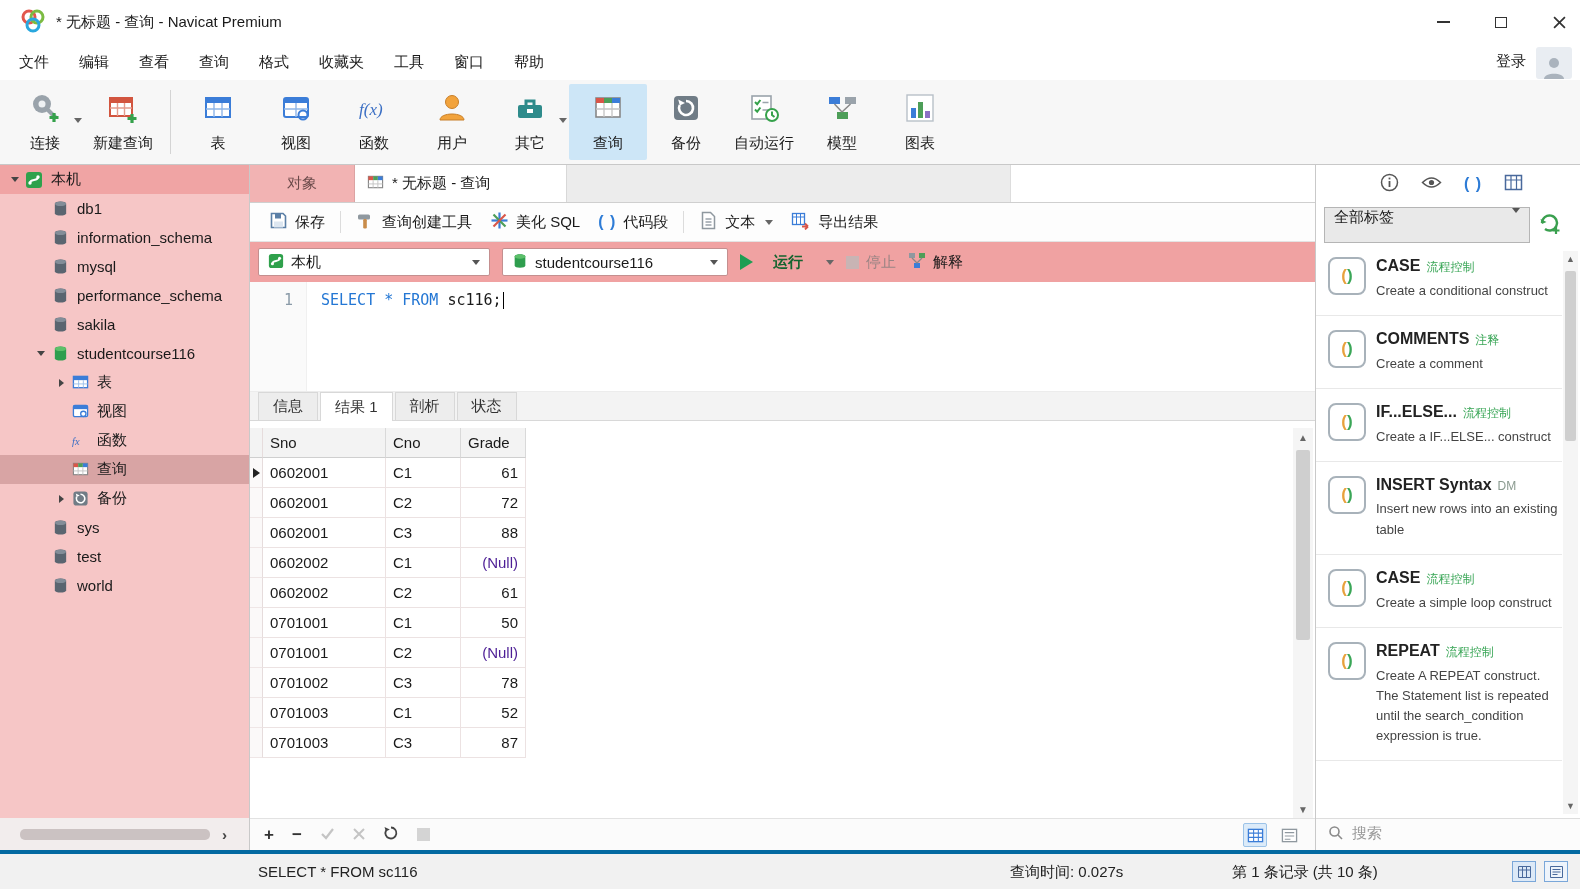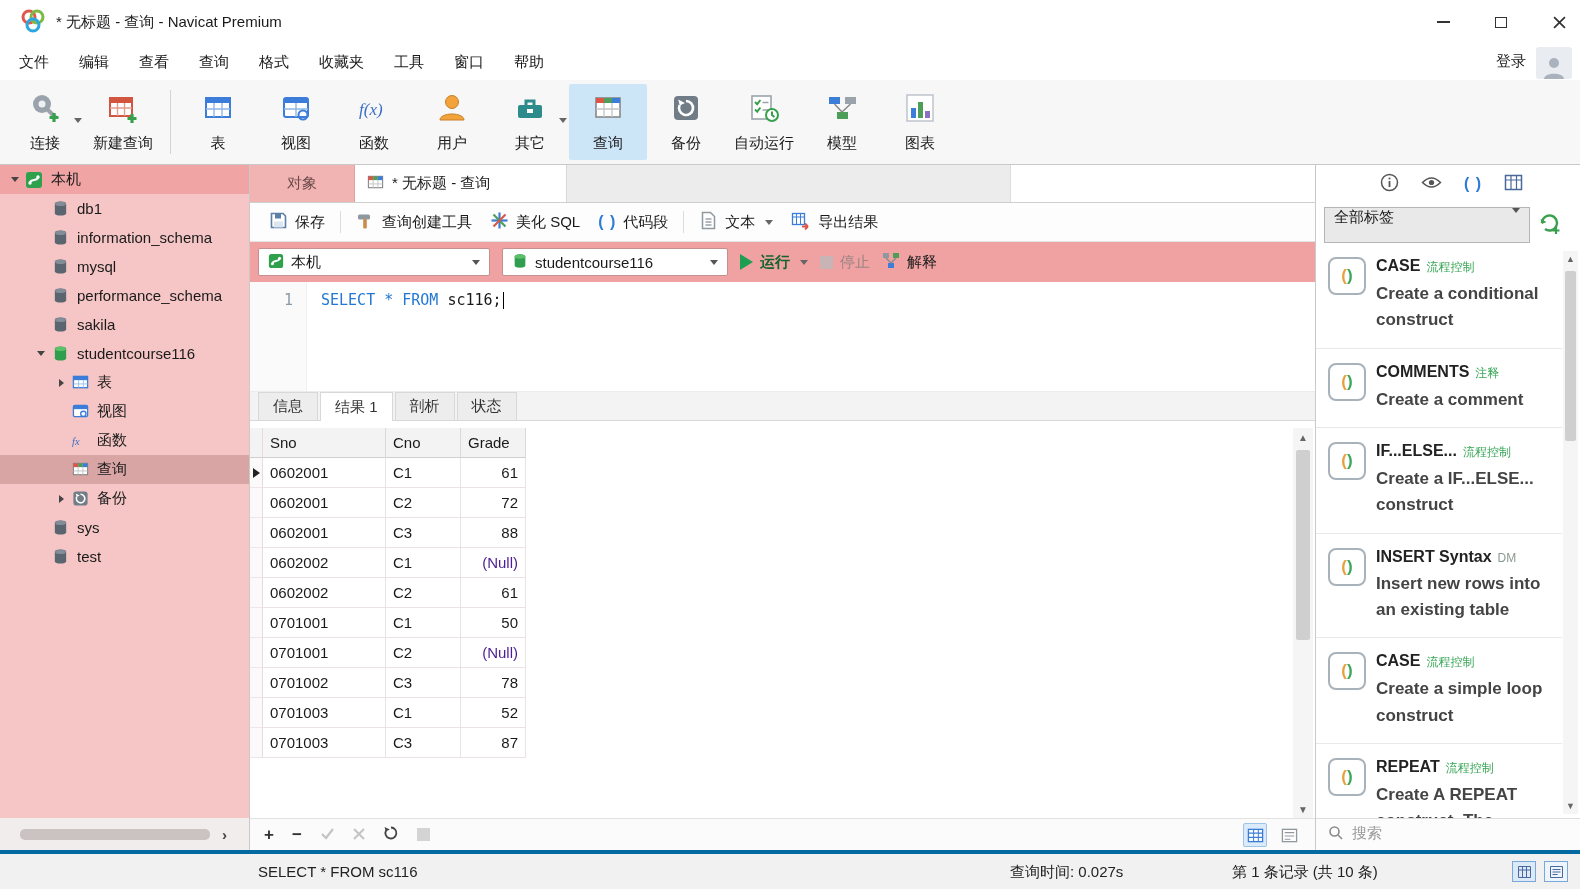--- a/index.html
+++ b/index.html
@@ -53,21 +53,21 @@
   .qtoolbar { position:absolute; left:250px; top:203px; width:1065px; height:39px; background:#fdfdfd; border-bottom:1px solid #e4e4e4; display:flex; align-items:center; padding:0 10px; }
   .qt-item { display:flex; align-items:center; gap:7px; padding:5px 9px; white-space:nowrap; }
   .qt-sep { width:1px; height:22px; background:#dcdcdc; margin:0 6px; }
   .braces { color:#2e7cd6; font-weight:bold; font-size:16px; letter-spacing:1px; }
   .mini-caret { border-left:4px solid transparent; border-right:4px solid transparent; border-top:5px solid #666; margin-left:3px; }
 
   .execbar { position:absolute; left:250px; top:242px; width:1065px; height:40px; background:#f0a2a2; display:flex; align-items:center; gap:12px; padding:0 8px; }
   .dropdown { height:28px; background:#fff; border:1px solid #c48f8f; border-radius:2px; display:flex; align-items:center; gap:7px; padding:0 9px; }
   .dd-conn { width:232px; } .dd-db { width:226px; }
   .dd-caret { margin-left:auto; border-left:4.5px solid transparent; border-right:4.5px solid transparent; border-top:5.5px solid #555; }
-  .run-btn { display:flex; align-items:center; gap:7px; color:#14642f; font-weight:bold; }
+  .run-btn { display:flex; align-items:center; gap:20px; color:#14642f; font-weight:bold; }
   .play-tri { width:0; height:0; border-top:8px solid transparent; border-bottom:8px solid transparent; border-left:13px solid #1d9e53; }
   .stop-btn { display:flex; align-items:center; gap:7px; color:#9b8484; }
   .stop-sq { width:13px; height:13px; background:#c8b4b4; }
   .explain-btn { display:flex; align-items:center; gap:7px; color:#1a1a1a; }
 
   .editor { position:absolute; left:250px; top:282px; width:1065px; height:110px; background:#fff; border-bottom:1px solid #ececec; display:flex; }
   .gutter { width:57px; background:#fafafa; border-right:1px solid #f0f0f0; text-align:right; padding:9px 13px 0 0; color:#8a9aa8; font-family:"DejaVu Sans Mono",monospace; font-size:15px; }
   .code { padding:9px 0 0 14px; font-family:"DejaVu Sans Mono",monospace; font-size:15px; white-space:pre; }
   .kw { color:#2477d4; }
   .caret-bar { display:inline-block; width:1.5px; height:17px; background:#000; vertical-align:text-bottom; margin-left:1px; }
@@ -102,21 +102,21 @@
   .rightpanel { position:absolute; left:1315px; top:165px; width:265px; height:685px; background:#fff; border-left:1px solid #c9c9c9; }
   .rp-icons { height:38px; display:flex; align-items:center; gap:22px; padding-left:64px; }
   .rp-filter { display:flex; align-items:center; margin:4px 6px 4px 8px; }
   .filter-select { width:206px; height:36px; background:#e9e9e9; border:1px solid #b5b5b5; display:flex; padding:0 9px; }
   .rp-list { position:absolute; left:0; top:78px; right:0; bottom:32px; overflow:hidden; padding-right:18px; }
   .snippet { display:flex; gap:10px; padding:14px 4px 14px 12px; border-bottom:1px solid #e8e8e8; }
   .sn-icon { width:38px; height:38px; flex:0 0 38px; border:2px solid #a8b2ba; border-radius:8px; display:flex; align-items:center; justify-content:center; font-size:17px; font-weight:bold; background:#fff; }
   .sn-icon .lp { color:#e8a13c; } .sn-icon .rp { color:#3aa657; }
   .sn-name { font-weight:bold; font-size:16px; color:#222; }
   .sn-tag { font-size:12px; color:#3aa657; margin-left:6px; white-space:nowrap; }
-  .sn-desc { font-size:17px; color:#444; line-height:1.55; margin-top:5px;font-weight:bold; }
+  .sn-desc { font-size:13px; color:#444; line-height:1.55; margin-top:5px; }
   .rp-search { position:absolute; left:0; right:0; bottom:0; height:32px; border-top:1px solid #ddd; background:#fcfcfc; display:flex; align-items:center; gap:8px; padding:0 12px; }
   .rp-search input { border:none; outline:none; background:transparent; font-size:15px; color:#333; width:180px; font-family:Liberation Mono, monospace; }
   .rp-search input::placeholder { color:#9a9a9a; }
   .rp-scroll { position:absolute; right:2px; top:86px; bottom:36px; width:15px; background:#f5f5f5; }
   .rps-thumb { position:absolute; left:2px; top:20px; width:11px; height:170px; background:#cfcfcf; border-radius:2px; }
   .rps-arrow { position:absolute; left:0; width:15px; height:16px; color:#666; font-size:9px; display:flex; align-items:center; justify-content:center; }
 
   
   .statusbar { position:absolute; left:0; bottom:0; width:100%; height:39px; background:#f1f1f1; border-top:4px solid #0369a1; }
   .sb-text { position:absolute; top:9px; color:#222; white-space:nowrap; }
@@ -429,20 +429,30 @@
     <div class="tree-row lvl1">
       <span class="chev"></span>
       <span class="t-icon">
           <svg width="17" height="17" viewBox="0 0 18 18">
             <path d="M3 4 c0-1.7 2.7-2.5 6-2.5 s6 .8 6 2.5 v10 c0 1.7-2.7 2.5-6 2.5 s-6-.8-6-2.5 Z" fill="#5a6570"></path>
             <ellipse cx="9" cy="4" rx="6" ry="2.4" fill="#828d98"></ellipse>
           </svg>
         </span>
       <span class="t-label">test</span>
     </div>
+    <div class="tree-row lvl1">
+      <span class="chev"></span>
+      <span class="t-icon">
+          <svg width="17" height="17" viewBox="0 0 18 18">
+            <path d="M3 4 c0-1.7 2.7-2.5 6-2.5 s6 .8 6 2.5 v10 c0 1.7-2.7 2.5-6 2.5 s-6-.8-6-2.5 Z" fill="#5a6570"></path>
+            <ellipse cx="9" cy="4" rx="6" ry="2.4" fill="#828d98"></ellipse>
+          </svg>
+        </span>
+      <span class="t-label">world</span>
+    </div>
     <div class="side-hscroll">
       <span class="hthumb"></span>
       <span class="harrow">›</span>
     </div>
   </div>
 
   <div class="center-bg"></div>
 
   <div class="tabbar">
     <div class="tab-objects">

